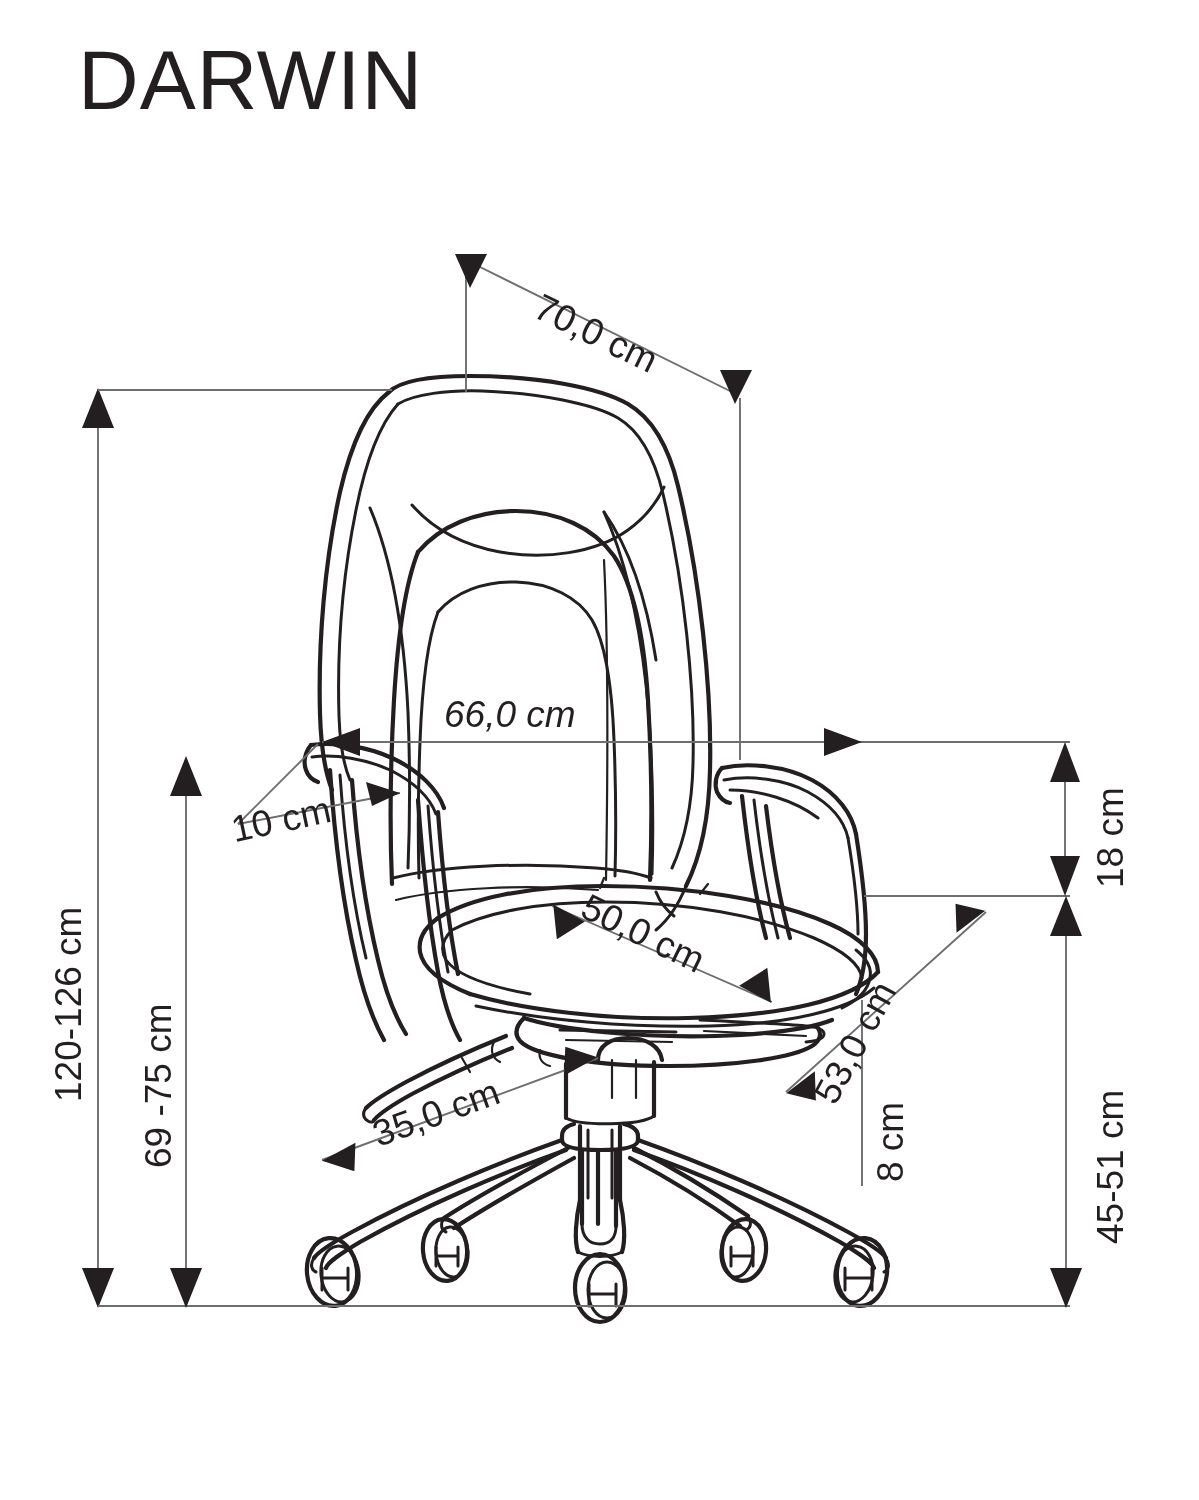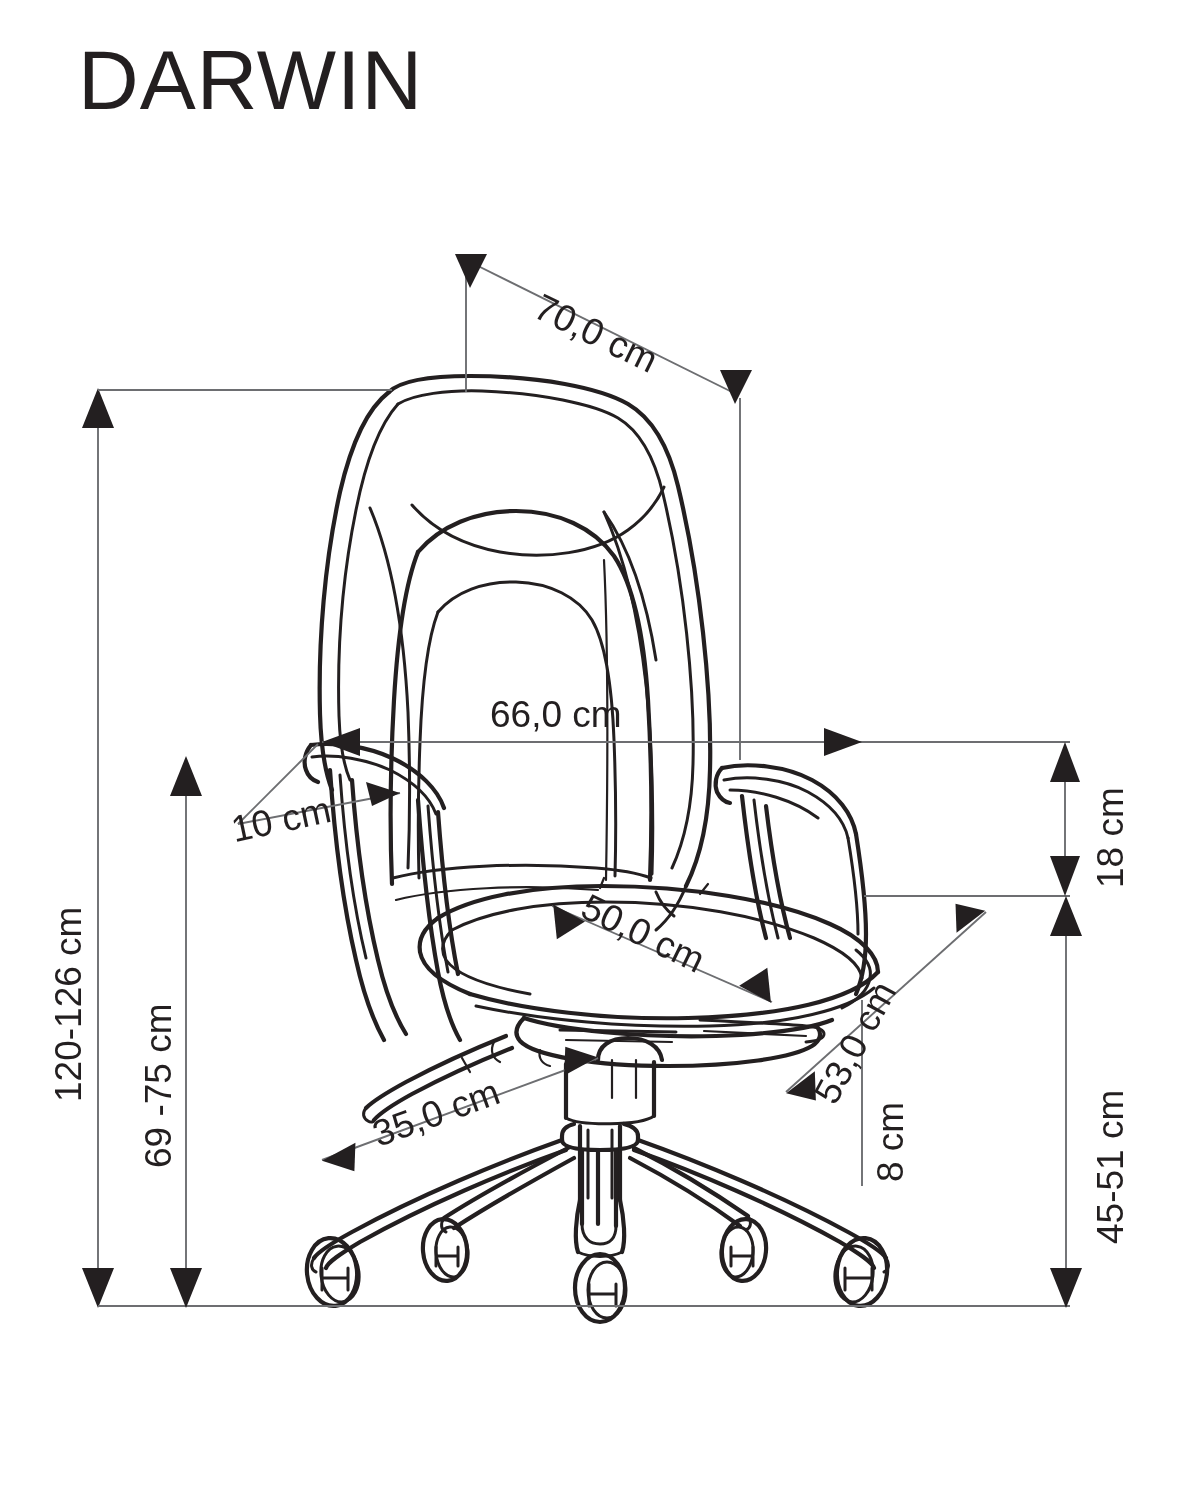--- a/index.html
+++ b/index.html
@@ -337,21 +337,21 @@
       <g>
         <line class="dl" x1="1066" y1="900" x2="1066" y2="1304"></line>
         <polygon class="ar" points="1066,896 1050,936 1082,936"></polygon>
         <polygon class="ar" points="1066,1308 1050,1268 1082,1268"></polygon>
       </g>
     </g>
   </svg>
 
   <div class="dimlabel" style="left:545px; top:288px; transform:rotate(26deg); transform-origin:left top;">70,0 cm</div>
 
-  <div class="dimlabel" style="left:490px; top:696px;">66,0 cm</div>
+  <div class="dimlabel" style="left:444px; top:696px;font-style:italic;">66,0 cm</div>
 
   <div class="dimlabel" style="left:228px; top:812px; transform:rotate(-12deg); transform-origin:left top;">10 cm</div>
 
   <div class="dimlabel" style="left:592px; top:888px; transform:rotate(26deg); transform-origin:left top;">50,0 cm</div>
 
   <div class="dimlabel" style="left:808px; top:1092px; transform:rotate(-62deg); transform-origin:left top;">53,0 cm</div>
 
   <div class="dimlabel" style="left:1092px; top:888px; transform:rotate(-90deg); transform-origin:left top;">18 cm</div>
 
   <div class="dimlabel" style="left:872px; top:1182px; transform:rotate(-90deg); transform-origin:left top;">8 cm</div>

